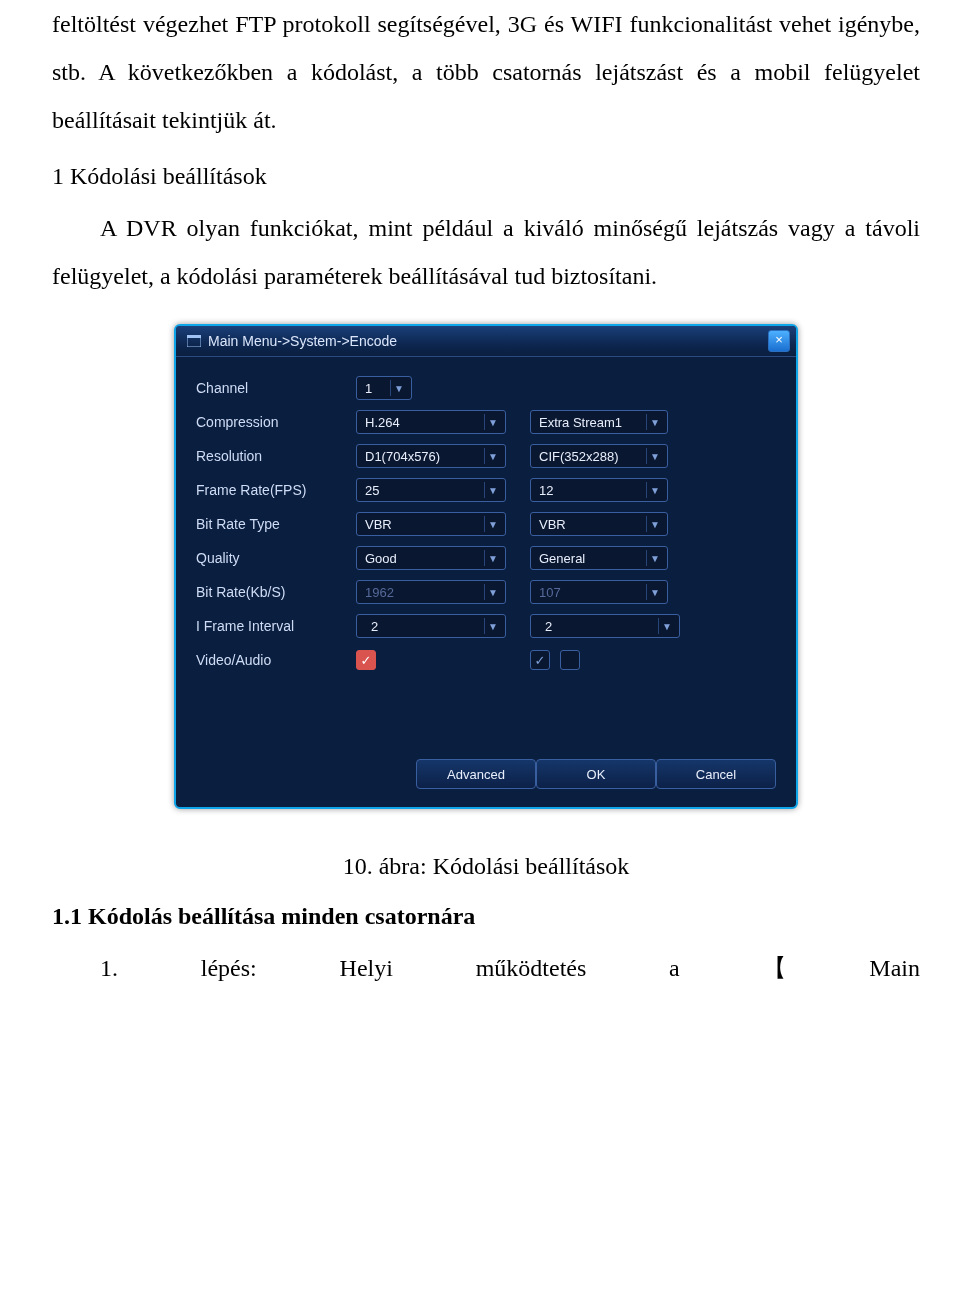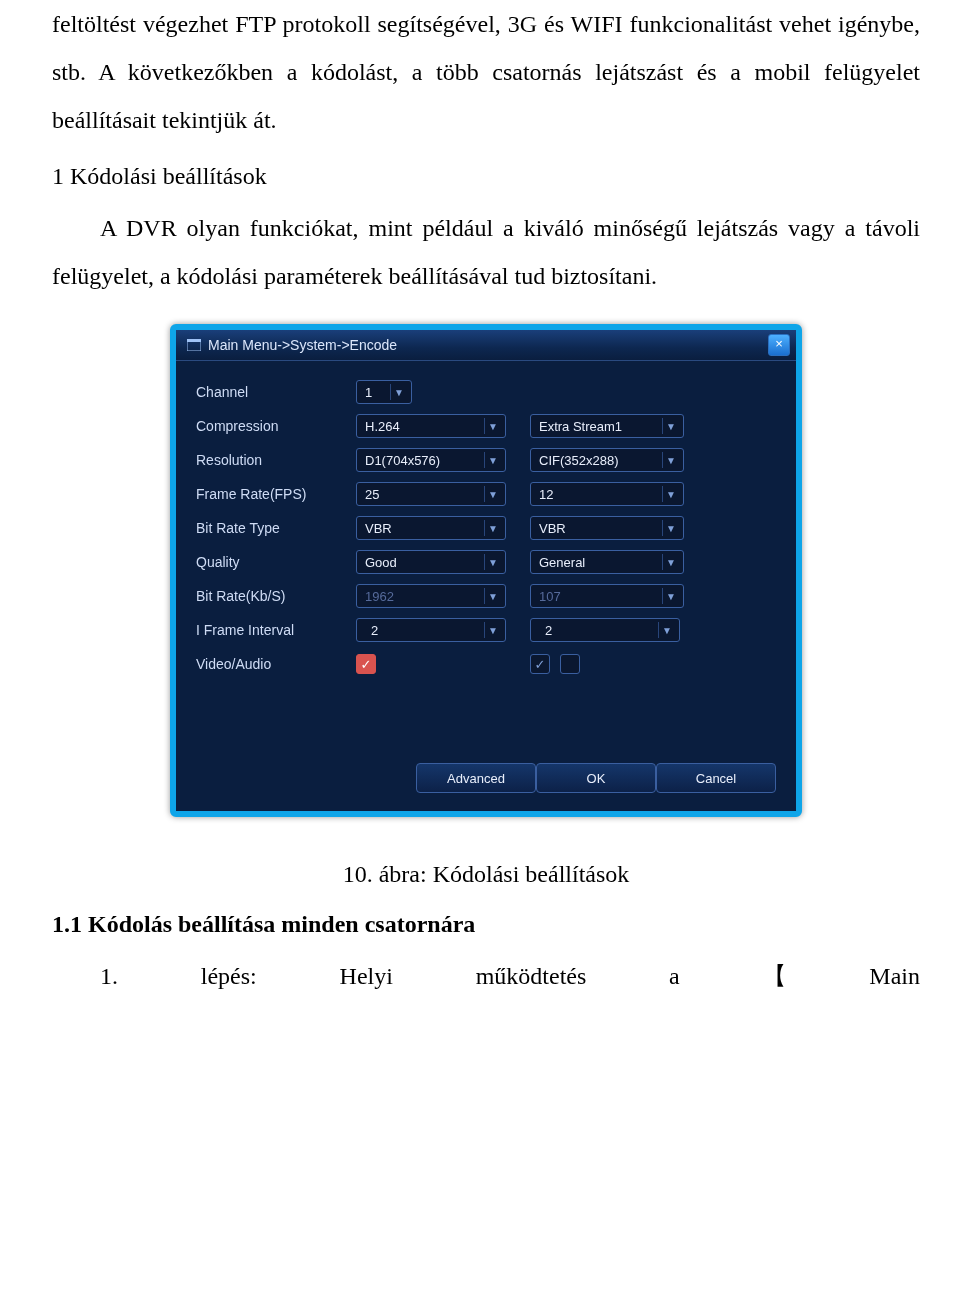--- a/index.html
+++ b/index.html
@@ -28,21 +28,21 @@
     text-indent: 48px;
   }
   .figure-wrap {
     text-align: center;
     margin: 24px 0 24px 0;
   }
   .encode-window {
     display: inline-block;
     width: 620px;
     background: #0a1e3f;
-    border: 6px solid #0ea5e9;
+    border: 2px solid #0ea5e9;
     border-radius: 6px;
     box-shadow: 0 0 6px rgba(0,0,0,0.4);
     font-family: "Segoe UI", Arial, sans-serif;
     color: #e8eefb;
     text-align: left;
     overflow: hidden;
   }
   .titlebar {
     display: flex;
     align-items: center;
@@ -100,21 +100,21 @@
     border: 1px solid #3a5fa0;
     border-radius: 3px;
     height: 24px;
     color: #e8eefb;
     font-size: 13px;
     box-sizing: border-box;
     padding: 0 22px 0 8px;
   }
   .field.num-small { width: 56px; }
   .field.main { width: 150px; }
-  .field.sub  { width: 154px; }
+  .field.sub  { width: 138px; }
   .field.num-main { width: 56px; }
   .field.disabled { color: #556a9a; }
   .chev {
     position: absolute;
     right: 4px;
     top: 3px;
     width: 16px;
     height: 16px;
     border-left: 1px solid #28457a;
     display: flex;

